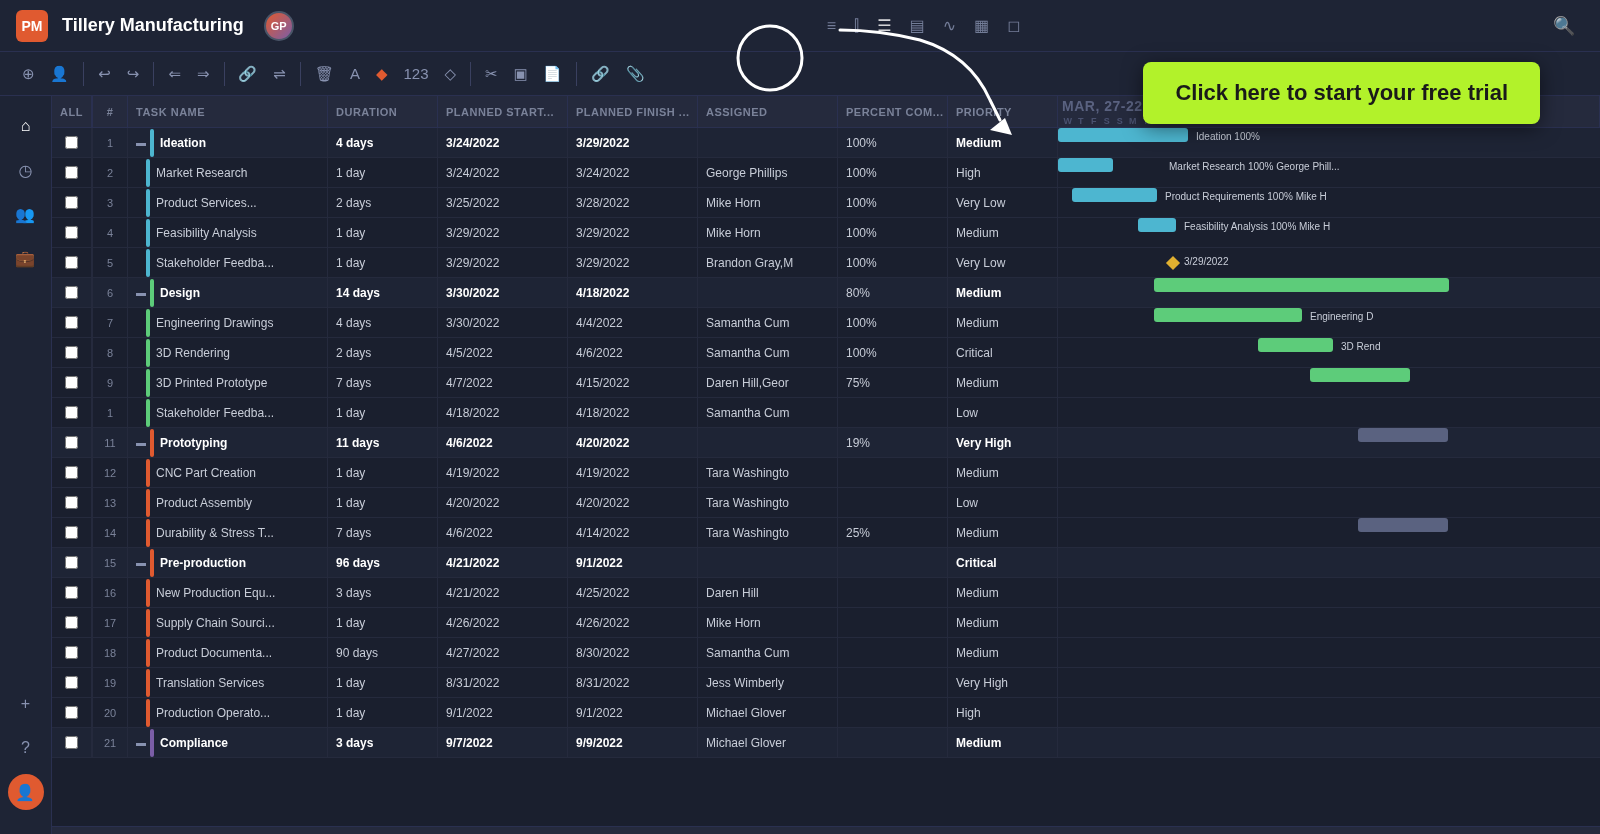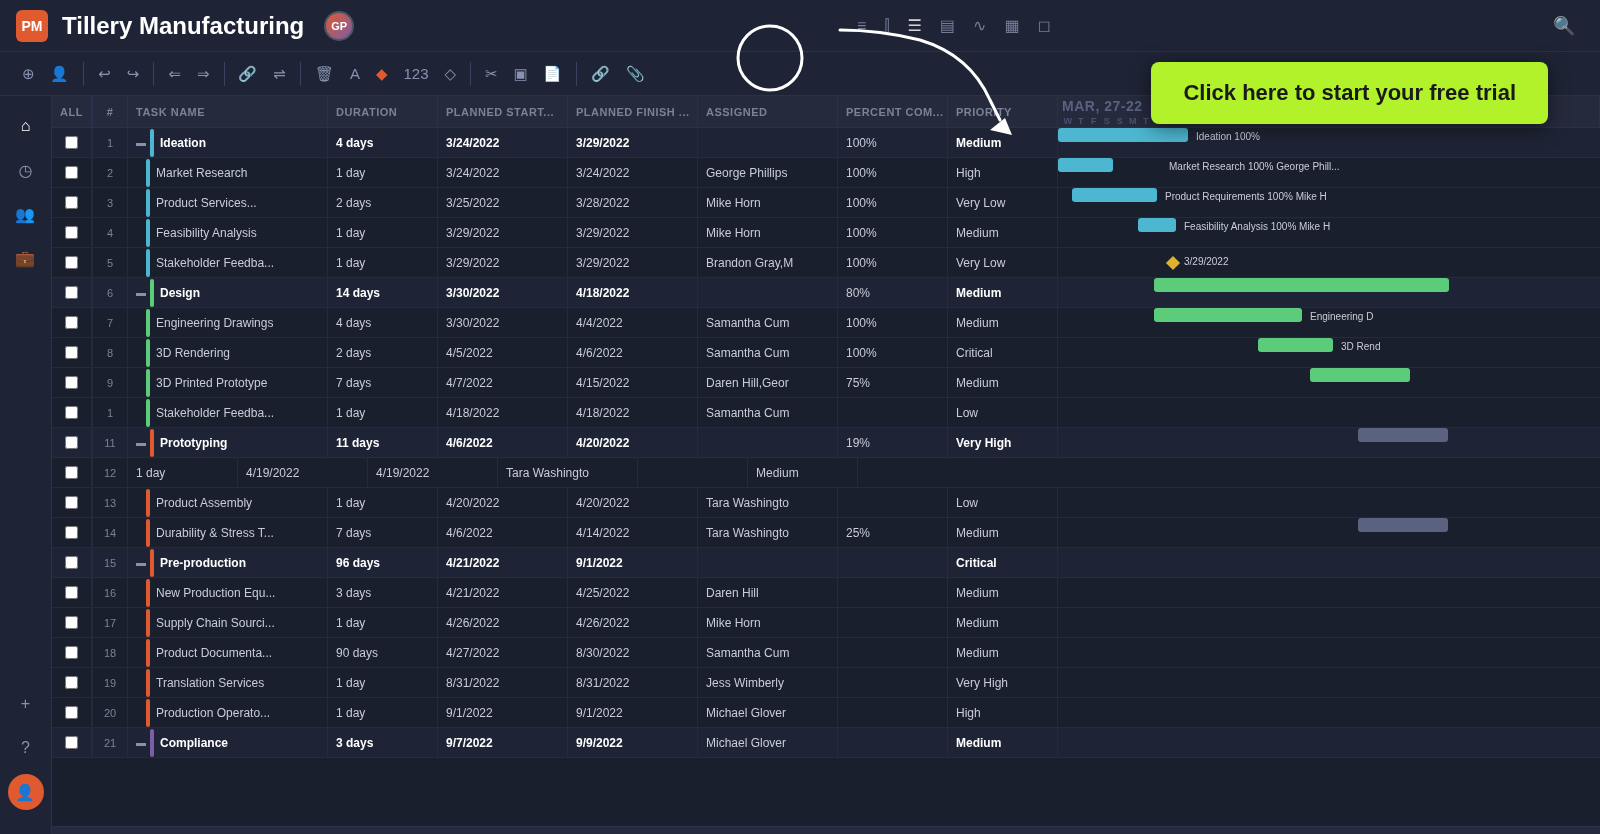--- a/index.html
+++ b/index.html
@@ -24,21 +24,21 @@
     }
     .app-logo {
       width: 32px; height: 32px;
       background: #e05a30;
       border-radius: 6px;
       display: flex; align-items: center; justify-content: center;
       color: white; font-weight: bold; font-size: 14px;
       margin-right: 14px; flex-shrink: 0;
     }
     .project-title {
-      font-size: 24px; font-weight: 600; color: #ffffff;
+      font-size: 18px; font-weight: 600; color: #ffffff;
       margin-right: 20px;
     }
     .user-avatar {
       width: 30px; height: 30px; border-radius: 50%;
       background: linear-gradient(135deg, #e05a30, #7b5ea7);
       display: flex; align-items: center; justify-content: center;
       color: white; font-size: 11px; font-weight: bold;
       border: 2px solid #4a5568;
     }
     .spacer { flex: 1; }
@@ -65,21 +65,21 @@
       color: #8892b0; font-size: 15px; cursor: pointer;
       padding: 4px 6px; border-radius: 4px;
       display: flex; align-items: center;
     }
     .tb-sep { width: 1px; height: 24px; background: #3a4060; margin: 0 4px; }
 
     
     .free-trial-banner {
       position: absolute;
       top: 62px;
-      right: 52px;
+      right: 60px;
       background: #b2f22a;
       color: #1a1a1a;
       font-size: 22px;
       font-weight: 600;
       padding: 18px 32px;
       border-radius: 8px;
       z-index: 100;
       cursor: pointer;
       box-shadow: 0 4px 20px rgba(0,0,0,0.5);
     }
@@ -650,20 +650,25 @@
         </div>
 
       </div>
     </div>
   </div>
         <div class="table-row">
     <div class="td-cell td-all">
       <input type="checkbox" style="accent-color: rgb(77, 182, 208);">
     </div>
     <div class="td-cell td-num">12</div>
+    <div class="td-cell td-task" style="display:flex; align-items:center; overflow:hidden;">
+      <div style="width:4px; flex-shrink:0; margin-right:6px;"></div>
+       <div class="color-bar" style="background:#e05a30;"></div>
+       <span>CNC Part Creation</span>
+    </div>
     <div class="td-cell td-dur ">1 day</div>
     <div class="td-cell td-ps ">4/19/2022</div>
     <div class="td-cell td-pf ">4/19/2022</div>
     <div class="td-cell td-assigned" style="overflow:hidden; text-overflow:ellipsis;">Tara Washingto</div>
     <div class="td-cell td-pct"></div>
     <div class="td-cell td-priority ">Medium</div>
     <div class="td-cell" style="flex:1; padding:0; overflow:visible; position:relative; border-right:none;">
       
     </div>
   </div>

